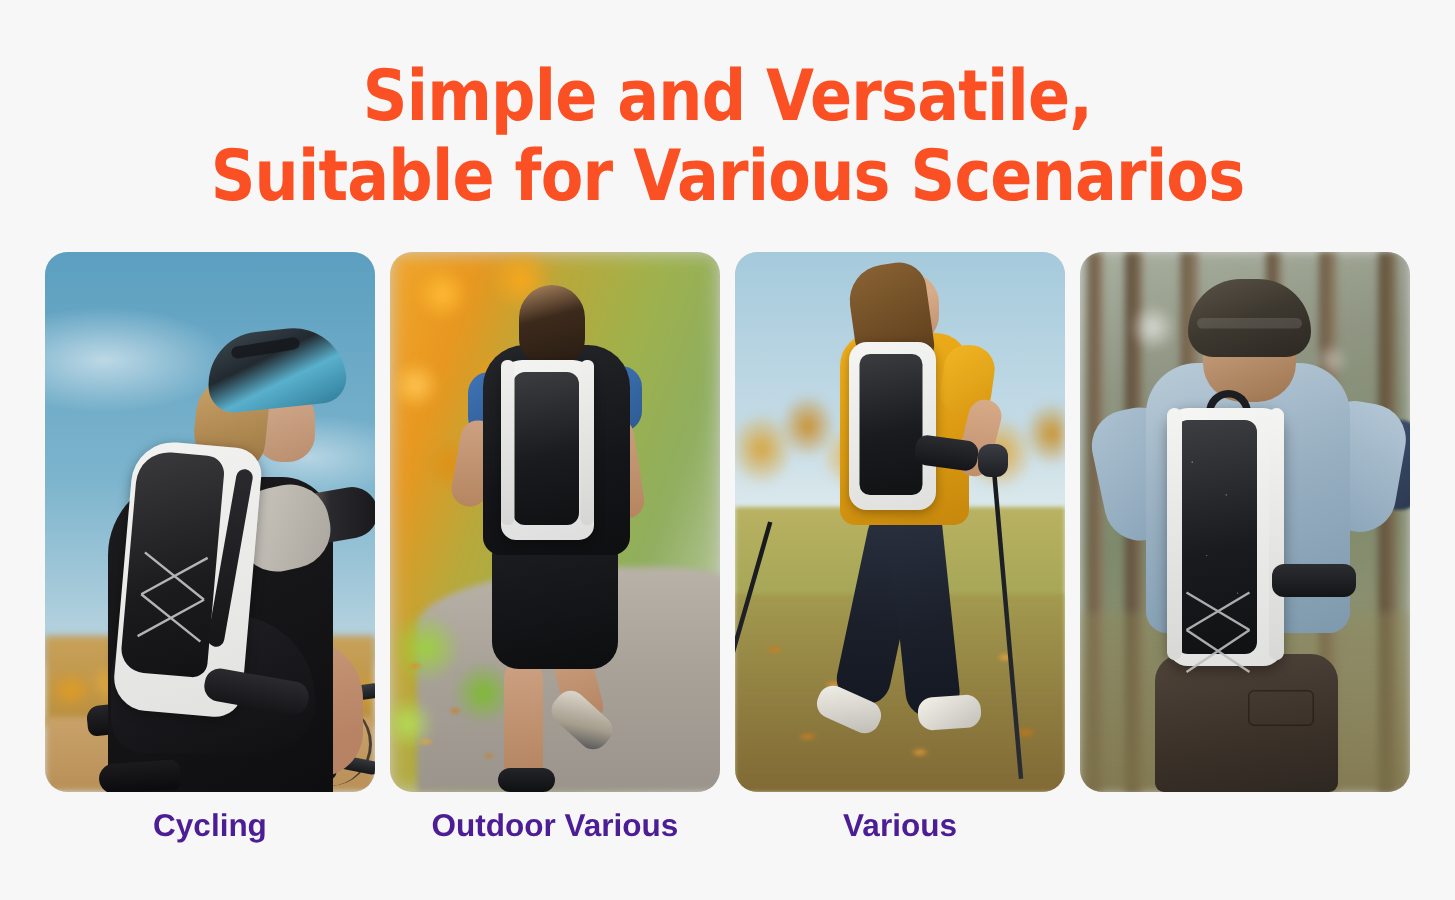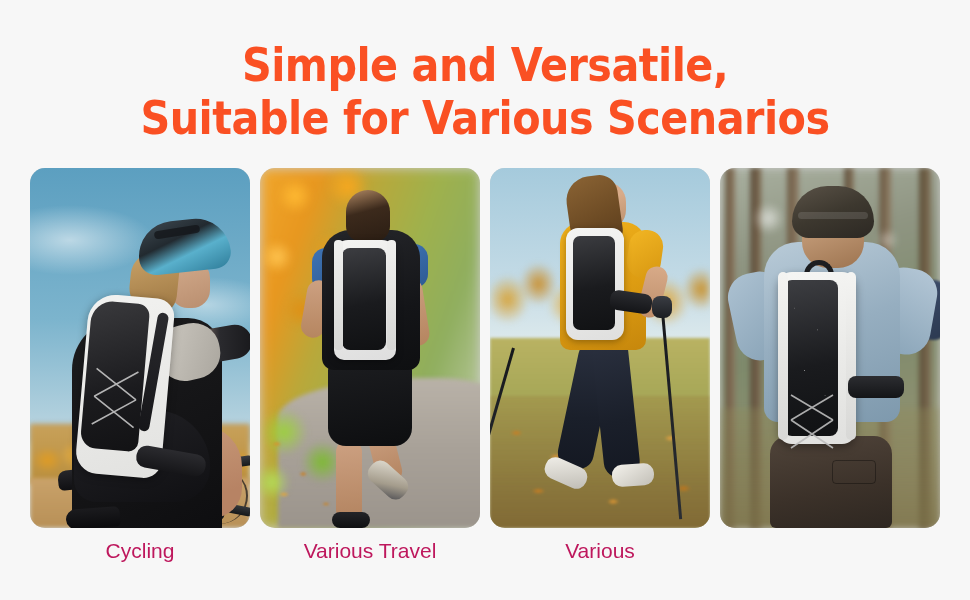--- a/index.html
+++ b/index.html
@@ -554,24 +554,24 @@
     top: 538px;
     left: 30px;
     width: 910px;
     display: flex;
     gap: 10px;
   }
   .scene-label {
     flex: 0 0 220px;
     width: 220px;
     text-align: center;
-    color: #be185d;
+    color: #4c1d95;
     font-family: "Liberation Sans", sans-serif;
     font-size: 21px;
-    font-weight: 400;
+    font-weight: 700;
     line-height: 26px;
     white-space: nowrap;
   }
 </style>
 </head>
 <body>
 
 <div id="banner">
 
   <div id="headline">
@@ -702,17 +702,17 @@
         <div class="lyr c4-strapL"></div>
         <div class="lyr c4-strapR"></div>
         <div class="lyr c4-waistbelt"></div>
       </div>
     </div>
 
   </div>
 
   <div id="label-row">
     <div class="scene-label">Cycling</div>
-    <div class="scene-label">Various Travel</div>
+    <div class="scene-label">Outdoor Various</div>
     <div class="scene-label">Various</div>
   </div>
 
 </div>
 
 </body></html>

